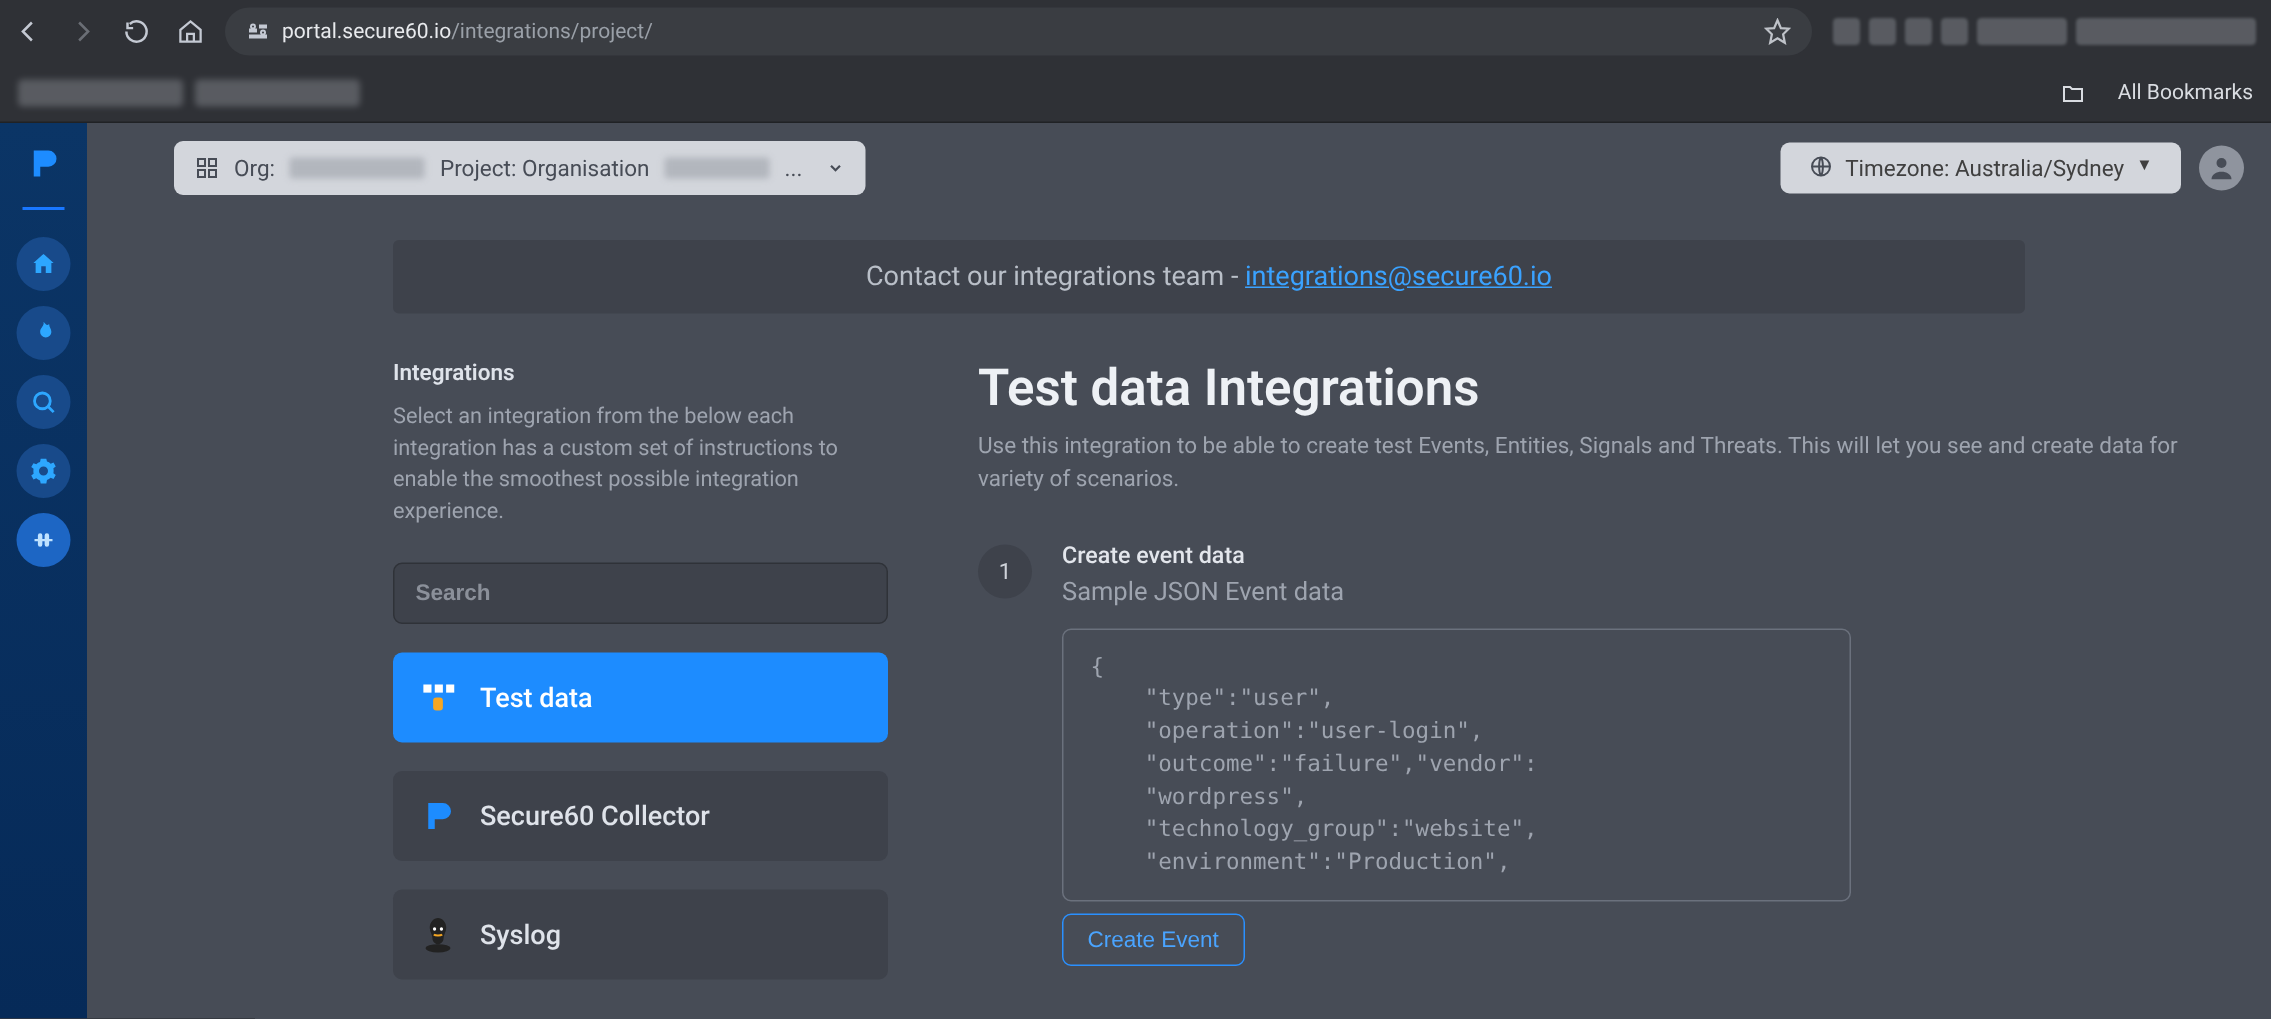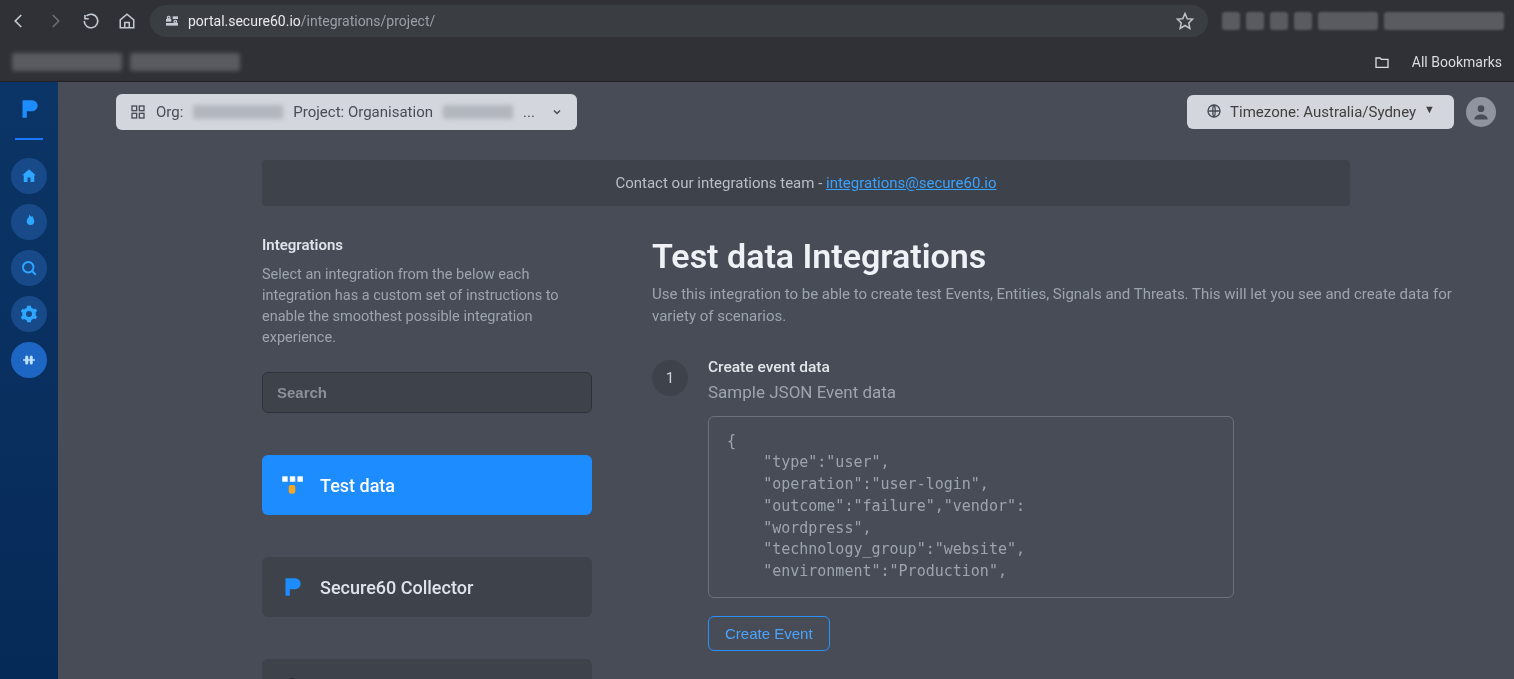--- a/index.html
+++ b/index.html
@@ -36,45 +36,45 @@
   .ctx-selector .blur { display:inline-block; width:90px; height:14px; background:#b2b6bd; filter:blur(2px); border-radius:2px; }
   .ctx-selector .caret { margin-left:6px; color:#474c56; }
   .ctx-grid-icon { width:16px; height:16px; }
   .spacer { flex:1; }
   .tz-pill { background:#d3d6dc; color:#404040; border-radius:6px; padding:8px 19px; display:flex; align-items:flex-start; gap:8px; font-size:15px; }
   .tz-pill .caret { font-size:11px; }
   .avatar { width:30px; height:30px; border-radius:50%; background:#8f949e; display:flex; align-items:center; justify-content:center; color:#474c56; }
 
   .divider { height:1px; background:#666b74; margin:0 18px; opacity:.5; }
 
-  .banner { margin:18px 164px 0 164px; background:#3e424b; border-radius:4px; padding:14px; text-align:center; font-size:15px; color:#b9bfc8; }
+  .banner { margin:18px 164px 0 164px; background:#3e424b; border-radius:4px; padding:14px; text-align:center; font-size:18px; color:#b9bfc8; }
   .banner a { color:#3aa2ff; text-decoration:underline; }
 
   .content { display:flex; gap:60px; padding:30px 60px 30px 164px; }
   .left-col { width:330px; flex-shrink:0; }
   .left-col h4 { color:#dfe3ea; font-size:15px; font-weight:600; margin-bottom:10px; }
   .left-col p.desc { font-size:14.5px; line-height:1.45; color:#9ea4af; margin-bottom:24px; }
   .search-input { width:100%; background:#3e424b; border:1px solid #2f3238; color:#cfd3da; border-radius:6px; padding:11px 14px; font-size:15px; outline:none;font-weight:bold; }
   .search-input::placeholder { color:#8b909a; }
 
-  .int-card { display:flex; align-items:center; gap:14px; padding:16px 16px; border-radius:6px; margin-top:42px; background:#3e424b; color:#dfe3ea; font-size:18px; font-weight:500; cursor:pointer; }
+  .int-card { display:flex; align-items:center; gap:14px; padding:16px 16px; border-radius:6px; margin-top:19px; background:#3e424b; color:#dfe3ea; font-size:18px; font-weight:500; cursor:pointer; }
   .int-card.selected { background:#1d8cff; color:#fff; }
   .int-card .icon-slot { width:28px; height:28px; display:flex; align-items:center; justify-content:center; }
 
   .right-col { flex:1; max-width:840px; }
   .right-col h1 { color:#eef1f5; font-size:34px; font-weight:600; margin-bottom:8px; }
   .right-col p.sub { font-size:15px; color:#9ea4af; line-height:1.45; margin-bottom:30px; }
 
   .step-row { display:flex; gap:20px; }
   .step-num { width:36px; height:36px; border-radius:50%; background:#3e424b; color:#cfd3da; display:flex; align-items:center; justify-content:center; font-size:15px; flex-shrink:0; margin-top:2px; }
   .step-body { flex:1; }
   .step-title { color:#e3e6ec; font-size:15.5px; font-weight:500; margin-bottom:6px; }
   .step-sub { color:#9ea4af; font-size:17px; margin-bottom:14px; }
   .code-box { border:1px solid #6b717d; border-radius:6px; padding:14px 18px; font-family: ui-monospace, Menlo, monospace; font-size:15px; color:#9ea4af; white-space:pre-wrap; line-height:1.45; width:526px; max-width:100%; }
-  .create-btn { margin-top:18px; border:1px solid #2a90ff; color:#4aa4ff; background:transparent; border-radius:6px; padding:8px 16px; font-size:15px; cursor:pointer; }
+  .create-btn { margin-top:8px; border:1px solid #2a90ff; color:#4aa4ff; background:transparent; border-radius:6px; padding:8px 16px; font-size:15px; cursor:pointer; }
 
   svg { display:block; }
 </style>
 </head>
 <body>
 
 <div class="browser-chrome">
   <div class="addrbar">
     <div class="navicons">
       <span class="ico">

